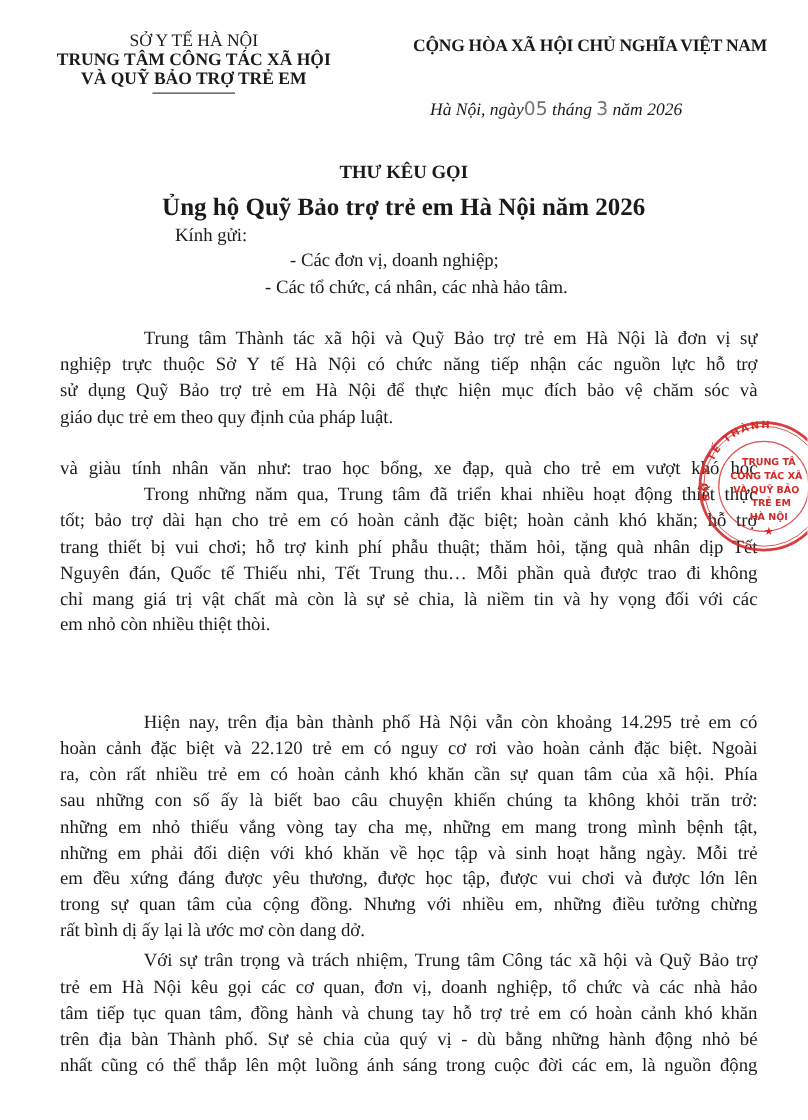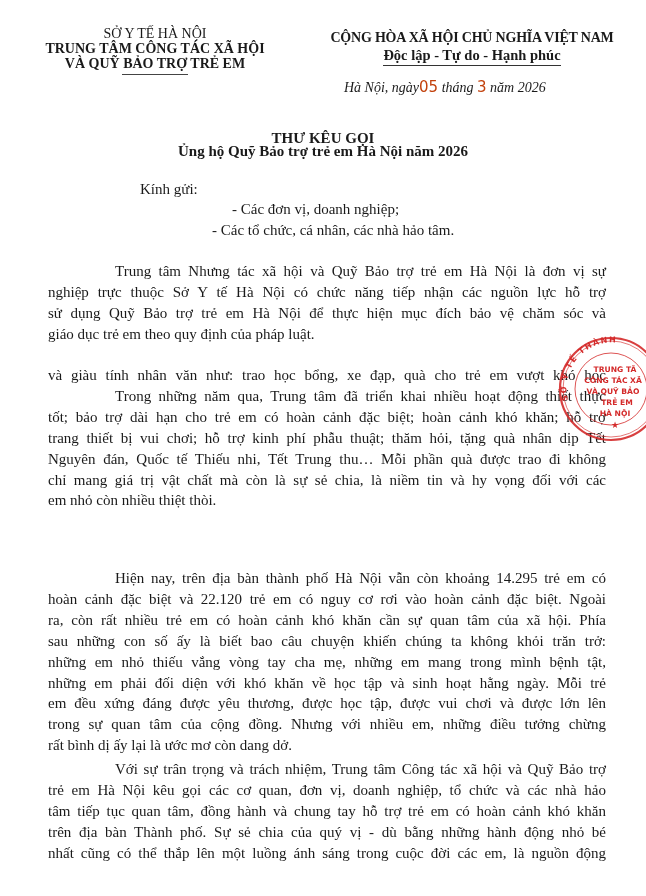--- a/index.html
+++ b/index.html
@@ -16,26 +16,26 @@
     .hdr-left { position: absolute; left: 30px; top: 26px; width: 250px; text-align: center; line-height: 15px; }
     .hdr-left .l1 { font-size: 14px; }
     .hdr-left .l2, .hdr-left .l3 { font-size: 14px; font-weight: bold; }
     .hdr-left .rule { width: 66px; height: 1px; background: #444; margin: 3px auto 0; }
 
     
     .hdr-right { position: absolute; left: 298px; top: 30px; width: 348px; text-align: center; }
     .hdr-right .l1 { font-size: 14px; font-weight: bold; line-height: 16px; letter-spacing: -0.2px; }
     .hdr-right .l2 { font-size: 14.5px; font-weight: bold; line-height: 18px; display: inline-block; border-bottom: 1px solid #333; padding-bottom: 1px; }
     .dateline { position: absolute; left: 344px; top: 78px; font-size: 14px; font-style: italic; white-space: nowrap; }
-    .hand { font-family: "DejaVu Sans", sans-serif; font-style: normal; color: #c2410c; font-size: 15px; }
+    .hand { font-family: "DejaVu Sans", sans-serif; font-style: normal; color: #737373; font-size: 15px; }
 
     
     .title { position: absolute; left: 0; width: 646px; text-align: center; font-weight: bold; }
     .title.t1 { top: 130px; font-size: 15px; }
-    .title.t2 { top: 143px; font-size: 15px; }
+    .title.t2 { top: 155px; font-size: 20px; }
 
     
     .salute { position: absolute; left: 140px; top: 181px; font-size: 15px; }
     .recip { position: absolute; left: 212px; font-size: 15px; }
     .recip.r1 { top: 201px; margin-left: 20px; }
     .recip.r2 { top: 222px; }
 
     
     .body-text { position: absolute; left: 48px; width: 558px; font-size: 15px; line-height: 20.9px; text-align: justify; }
     .p1 { top: 261px; }
@@ -56,39 +56,38 @@
 
   <div class="hdr-left">
     <div class="l1">SỞ Y TẾ HÀ NỘI</div>
     <div class="l2">TRUNG TÂM CÔNG TÁC XÃ HỘI</div>
     <div class="l3">VÀ QUỸ BẢO TRỢ TRẺ EM</div>
     <div class="rule"></div>
   </div>
 
   <div class="hdr-right">
     <div class="l1">CỘNG HÒA XÃ HỘI CHỦ NGHĨA VIỆT NAM</div>
-    <div><span class="l2">Độc lập - Tự do - Hạnh phúc</span></div>
   </div>
 
   <div class="dateline">
     <span>Hà Nội, ngày</span><span class="hand">05</span>
     <span>tháng</span>
     <span class="hand">3</span>
     <span>năm 2026</span>
   </div>
 
   <div class="title t1">THƯ KÊU GỌI</div>
   <div class="title t2">Ủng hộ Quỹ Bảo trợ trẻ em Hà Nội năm 2026</div>
 
   <div class="salute">Kính gửi:</div>
   <div class="recip r1">- Các đơn vị, doanh nghiệp;</div>
   <div class="recip r2">- Các tổ chức, cá nhân, các nhà hảo tâm.</div>
 
   <div class="body-text p1">
-    <span class="ln ind">Trung tâm Nhưng tác xã hội và Quỹ Bảo trợ trẻ em Hà Nội là đơn vị sự</span>
+    <span class="ln ind">Trung tâm Thành tác xã hội và Quỹ Bảo trợ trẻ em Hà Nội là đơn vị sự</span>
     <span class="ln">nghiệp trực thuộc Sở Y tế Hà Nội có chức năng tiếp nhận các nguồn lực hỗ trợ</span>
     <span class="ln">sử dụng Quỹ Bảo trợ trẻ em Hà Nội để thực hiện mục đích bảo vệ chăm sóc và</span>
     <span class="ln last">giáo dục trẻ em theo quy định của pháp luật.</span>
   </div>
 
   <div class="body-text p2">
     <span class="ln">và giàu tính nhân văn như: trao học bổng, xe đạp, quà cho trẻ em vượt khó học</span>
     <span class="ln ind">Trong những năm qua, Trung tâm đã triển khai nhiều hoạt động thiết thực</span>
     <span class="ln">tốt; bảo trợ dài hạn cho trẻ em có hoàn cảnh đặc biệt; hoàn cảnh khó khăn; hỗ trợ</span>
     <span class="ln">trang thiết bị vui chơi; hỗ trợ kinh phí phẫu thuật; thăm hỏi, tặng quà nhân dịp Tết</span>

